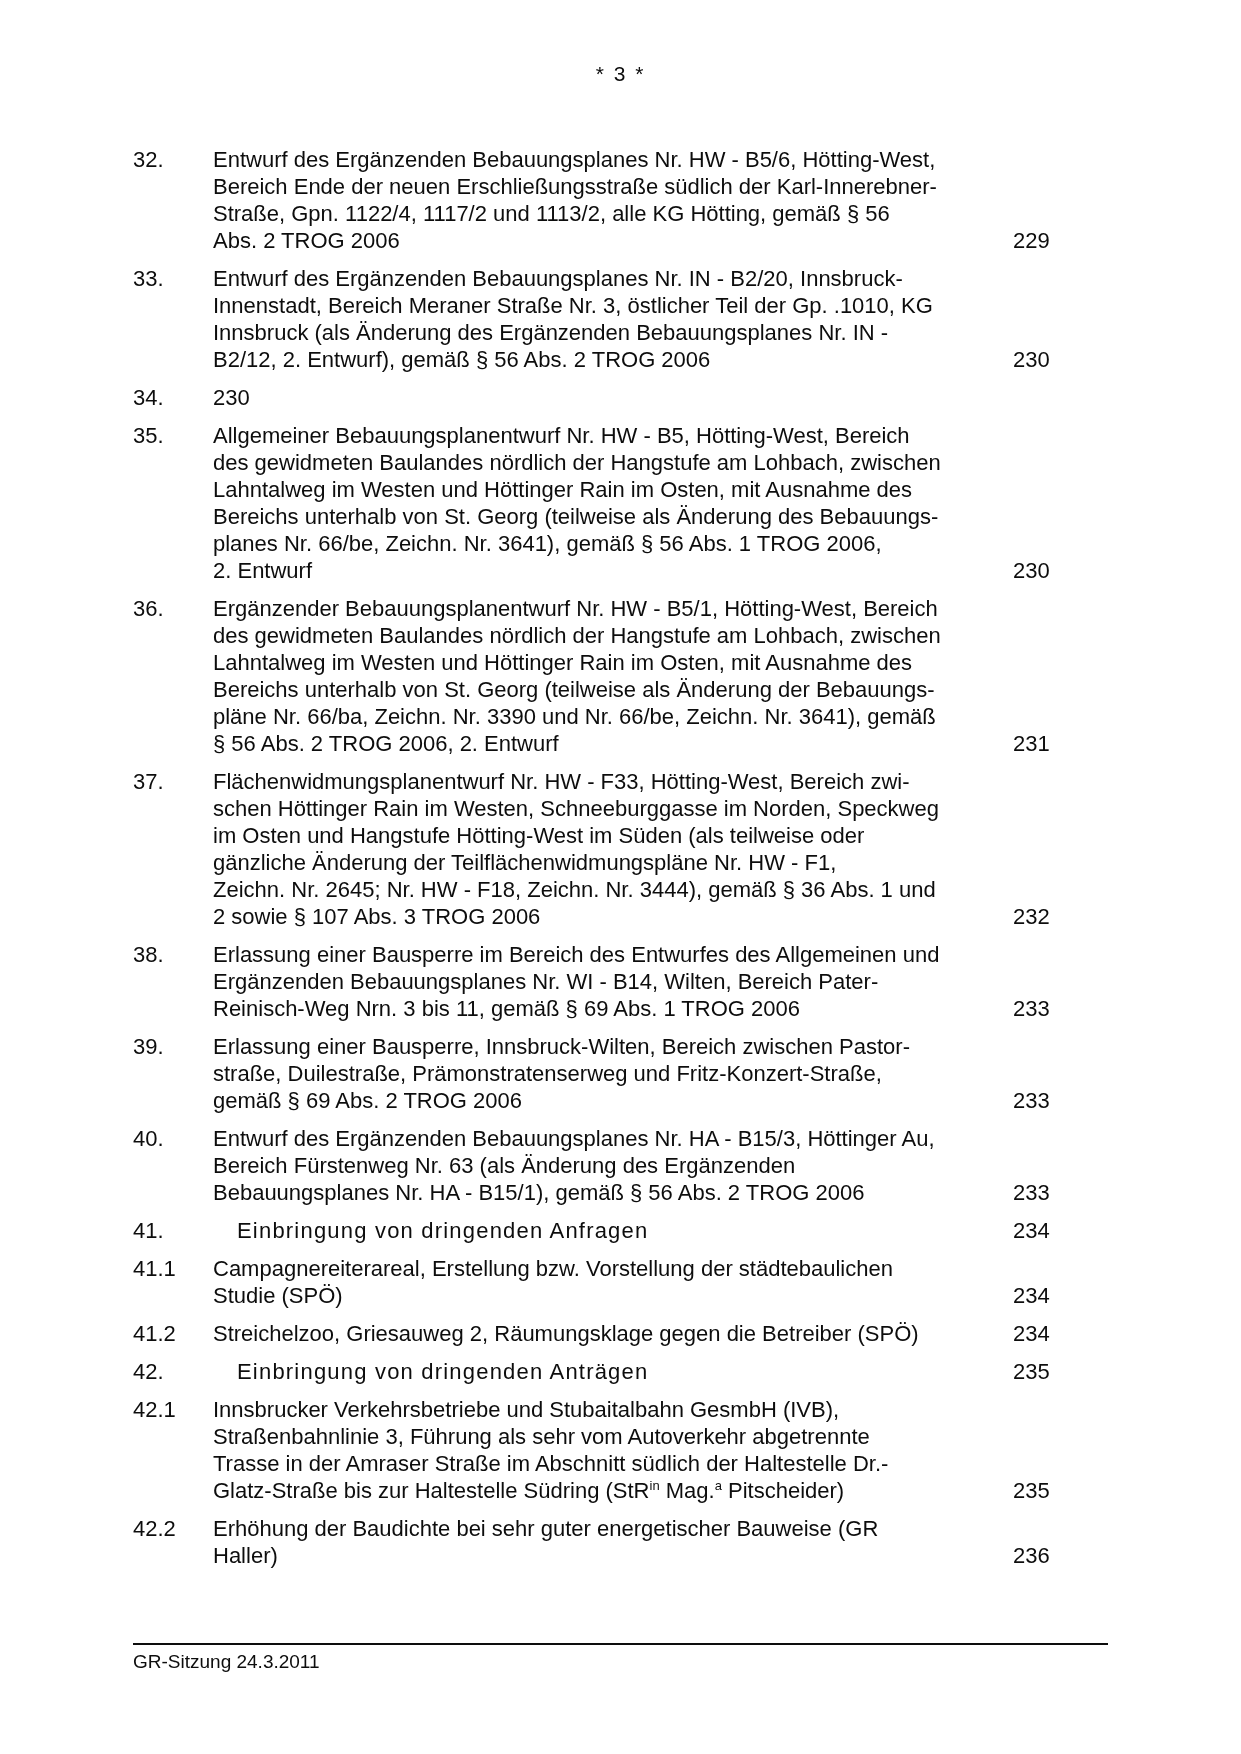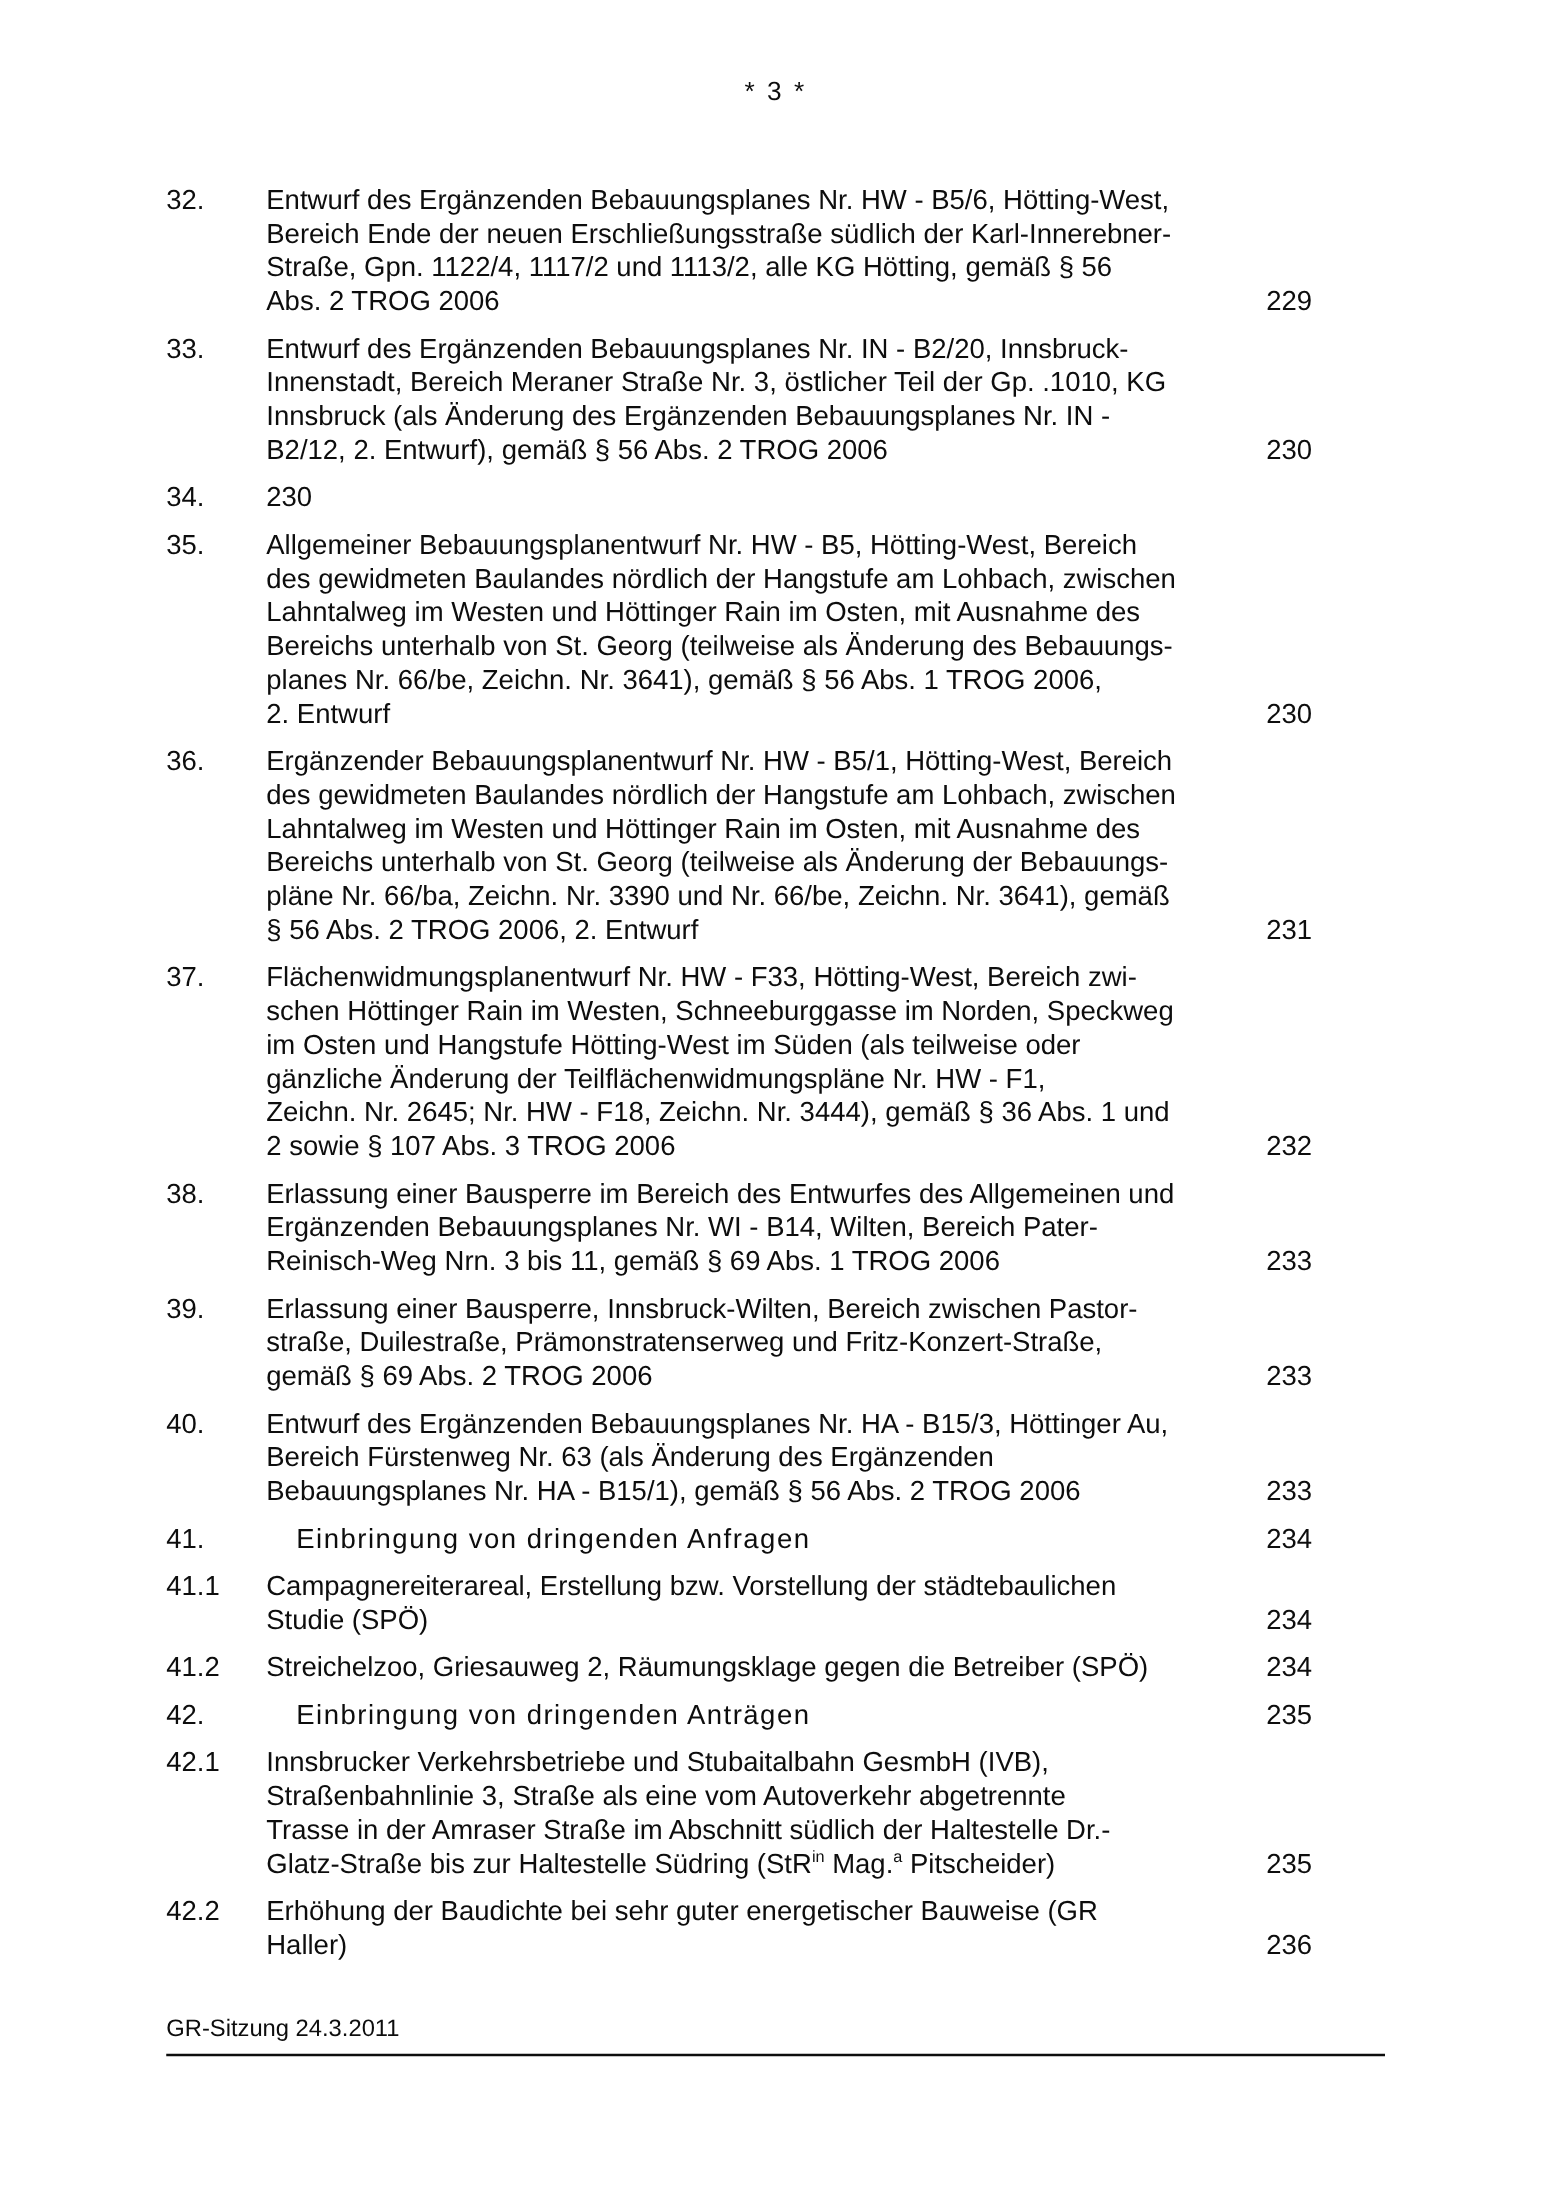--- a/index.html
+++ b/index.html
@@ -68,21 +68,21 @@
   }
   .footer-rule {
     position: absolute;
     top: 1643px;
     left: 133px;
     width: 975px;
     border-top: 2px solid #0d0d0d;
   }
   .footer-text {
     position: absolute;
-    top: 1612px;
+    top: 1650px;
     left: 133px;
     font-size: 19px;
     line-height: 24px;
     color: #0d0d0d;
   }
 </style>
 </head>
 <body>
 
 <div class="page">
@@ -202,21 +202,21 @@
         <div class="toc-num">42.</div>
         <div class="toc-lines">
           <div class="toc-line">Einbringung von dringenden Anträgen</div>
         </div>
         <div class="toc-page">235</div>
       </div>
       <div class="toc-item">
         <div class="toc-num">42.1</div>
         <div class="toc-lines">
           <div class="toc-line">Innsbrucker Verkehrsbetriebe und Stubaitalbahn GesmbH (IVB),</div>
-          <div class="toc-line">Straßenbahnlinie 3, Straße als eine vom Autoverkehr abgetrennte</div>
+          <div class="toc-line">Straßenbahnlinie 3, Führung als sehr vom Autoverkehr abgetrennte</div>
           <div class="toc-line">Trasse in der Amraser Straße im Abschnitt südlich der Haltestelle Dr.-</div>
           <div class="toc-line">Glatz-Straße bis zur Haltestelle Südring (StR<sup class="sup">in</sup> Mag.<sup class="sup">a</sup> Pitscheider)</div>
         </div>
         <div class="toc-page">235</div>
       </div>
       <div class="toc-item">
         <div class="toc-num">42.2</div>
         <div class="toc-lines">
           <div class="toc-line">Erhöhung der Baudichte bei sehr guter energetischer Bauweise (GR</div>
           <div class="toc-line">Haller)</div>

